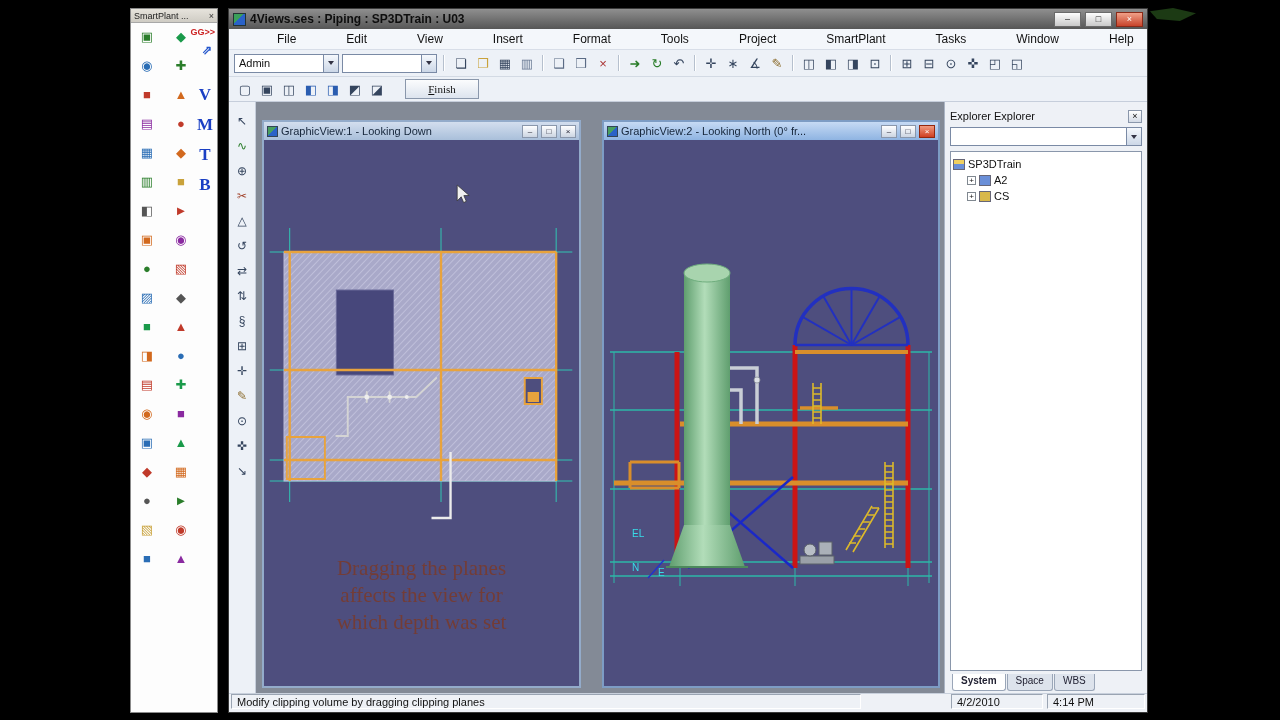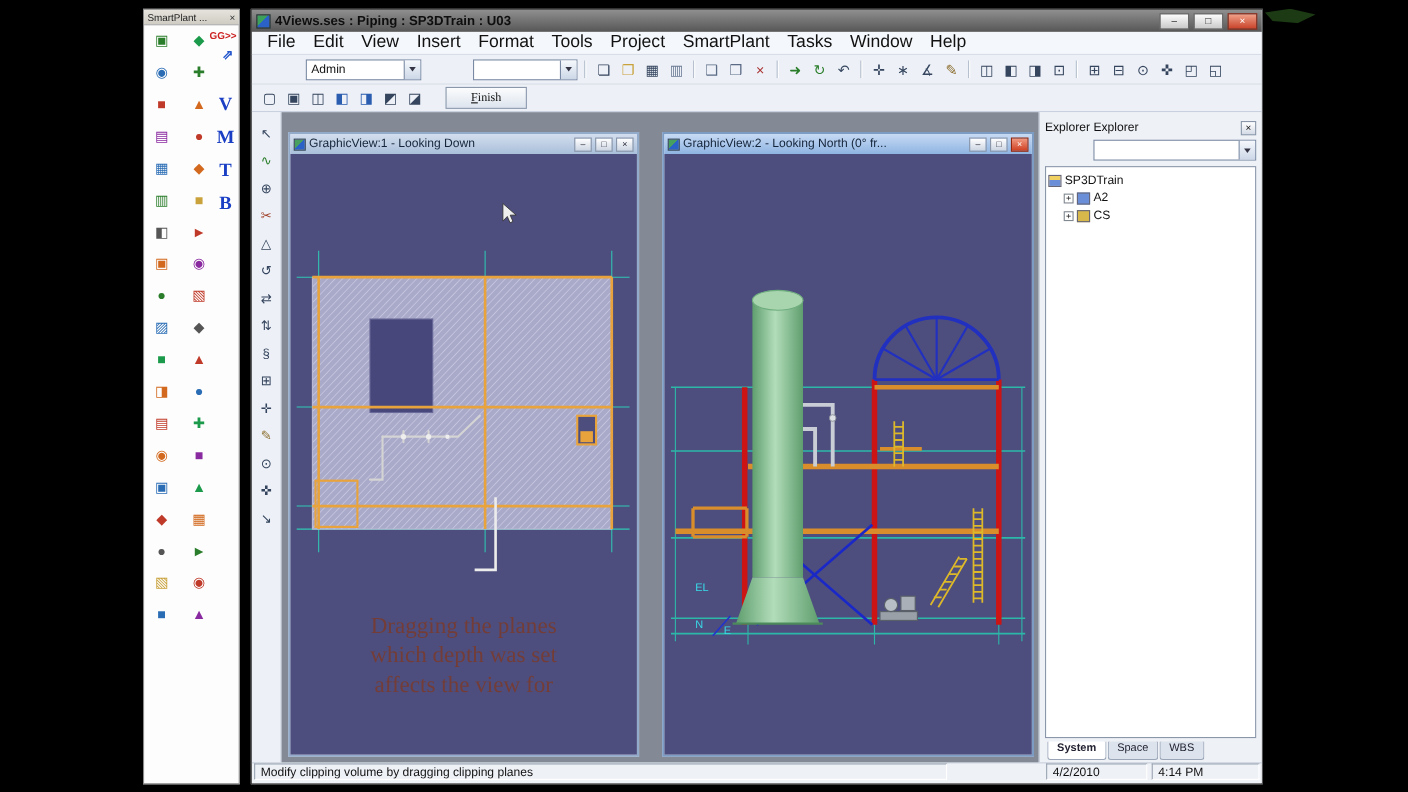--- a/index.html
+++ b/index.html
@@ -21,25 +21,25 @@
 
   
   .window { position:absolute; left:228px; top:8px; width:920px; height:705px; background:#eef1f6; border:1px solid #3a3a3a; display:flex; flex-direction:column; }
   .titlebar { height:20px; background:linear-gradient(#8f8f8f,#565656); display:flex; align-items:center; gap:4px; padding:0 4px; flex:0 0 auto; }
   .app-icon { width:13px; height:13px; background:linear-gradient(135deg,#3aa05a 45%,#2a62c8 45%); border:1px solid #233; }
   .titlebar-title { flex:1; font-size:12px; font-weight:bold; color:#0e0e0e; white-space:nowrap; overflow:hidden; }
   .tb-btn { width:27px; height:15px; background:linear-gradient(#fdfdfd,#c9c9c9); border:1px solid #6a6a6a; font-size:9px; line-height:13px; text-align:center; color:#222; }
   .tb-btn.closebtn { background:linear-gradient(#f0a088,#c8432a); color:#fff; border-color:#8a2a18; }
 
   .menubar { height:21px; background:#f4f7fb; border-bottom:1px solid #d8dee8; display:flex; align-items:center; padding-left:6px; flex:0 0 auto; }
-  .menu-item { padding:2px 8px; font-size:16px; color:#111; }
+  .menu-item { padding:2px 8px; font-size:12px; color:#111;margin-left:34px; }
 
   .toolbar1 { height:27px; background:#edf1f7; border-bottom:1px solid #d3dae4; display:flex; align-items:center; gap:3px; padding:0 5px; flex:0 0 auto; }
   .toolbar2 { height:25px; background:#edf1f7; border-bottom:1px solid #c6cedb; display:flex; align-items:center; gap:2px; padding:0 6px; flex:0 0 auto; }
-  .combo { height:19px; background:#fff; border:1px solid #7a8aa5; display:flex; align-items:center; font-size:11px; color:#111;margin-left:44px; }
+  .combo { height:19px; background:#fff; border:1px solid #7a8aa5; display:flex; align-items:center; font-size:11px; color:#111; }
   .combo-val { flex:1; padding:0 4px; white-space:nowrap; overflow:hidden; }
   .arrow-btn { width:15px; height:100%; background:linear-gradient(#f5f8fc,#ccd7e7); border-left:1px solid #7a8aa5; display:flex; align-items:center; justify-content:center; }
   .tri { width:0; height:0; border-left:3px solid transparent; border-right:3px solid transparent; border-top:4px solid #334; }
   #tb-main-icons, #tb-view-icons { display:flex; align-items:center; gap:2px; }
   .tb-icon { width:20px; height:20px; font-size:13px; line-height:20px; text-align:center; border:1px solid transparent; }
   .tb-sep { width:2px; height:16px; border-left:1px solid #b6c0ce; border-right:1px solid #fff; margin:0 3px; }
   .finish-btn { margin-left:16px; width:74px; height:20px; background:linear-gradient(#fbfcfd,#dde4ee); border:1px solid #8a97ab; font-size:11px; line-height:18px; text-align:center; color:#111;font-family:Liberation Serif, serif; }
   .finish-btn::first-letter { text-decoration:underline; }
 
   .client { flex:1 1 auto; display:flex; min-height:0; }
@@ -305,22 +305,22 @@
               </g>
               <circle cx="108" cy="257" r="2.5" fill="#eeeeee"></circle>
               <circle cx="132" cy="257" r="2.5" fill="#eeeeee"></circle>
               <circle cx="150" cy="257" r="2" fill="#eeeeee"></circle>
               <path d="M196 312 V378 H176" stroke="#ececec" stroke-width="2.5" fill="none"></path>
 
               <path d="M203 45 v16 l4.2 -4.2 2.6 5.8 2.8 -1.3 -2.6 -5.7 5.6 -0.1 z" fill="#efefef" stroke="#333" stroke-width="0.8"></path>
             </svg>
             <div class="overlay1">
               <div>Dragging the planes</div>
+              <div>affects the view for</div>
               <div>which depth was set</div>
-              <div>affects the view for</div>
             </div>
           </div>
         </div>
 
         <div class="child" id="win2">
           <div class="child-titlebar">
             <span class="child-icon"></span>
             <span class="child-title">GraphicView:2 - Looking North (0° fr...</span>
             <span class="c-btn">–</span>
             <span class="c-btn">□</span>

